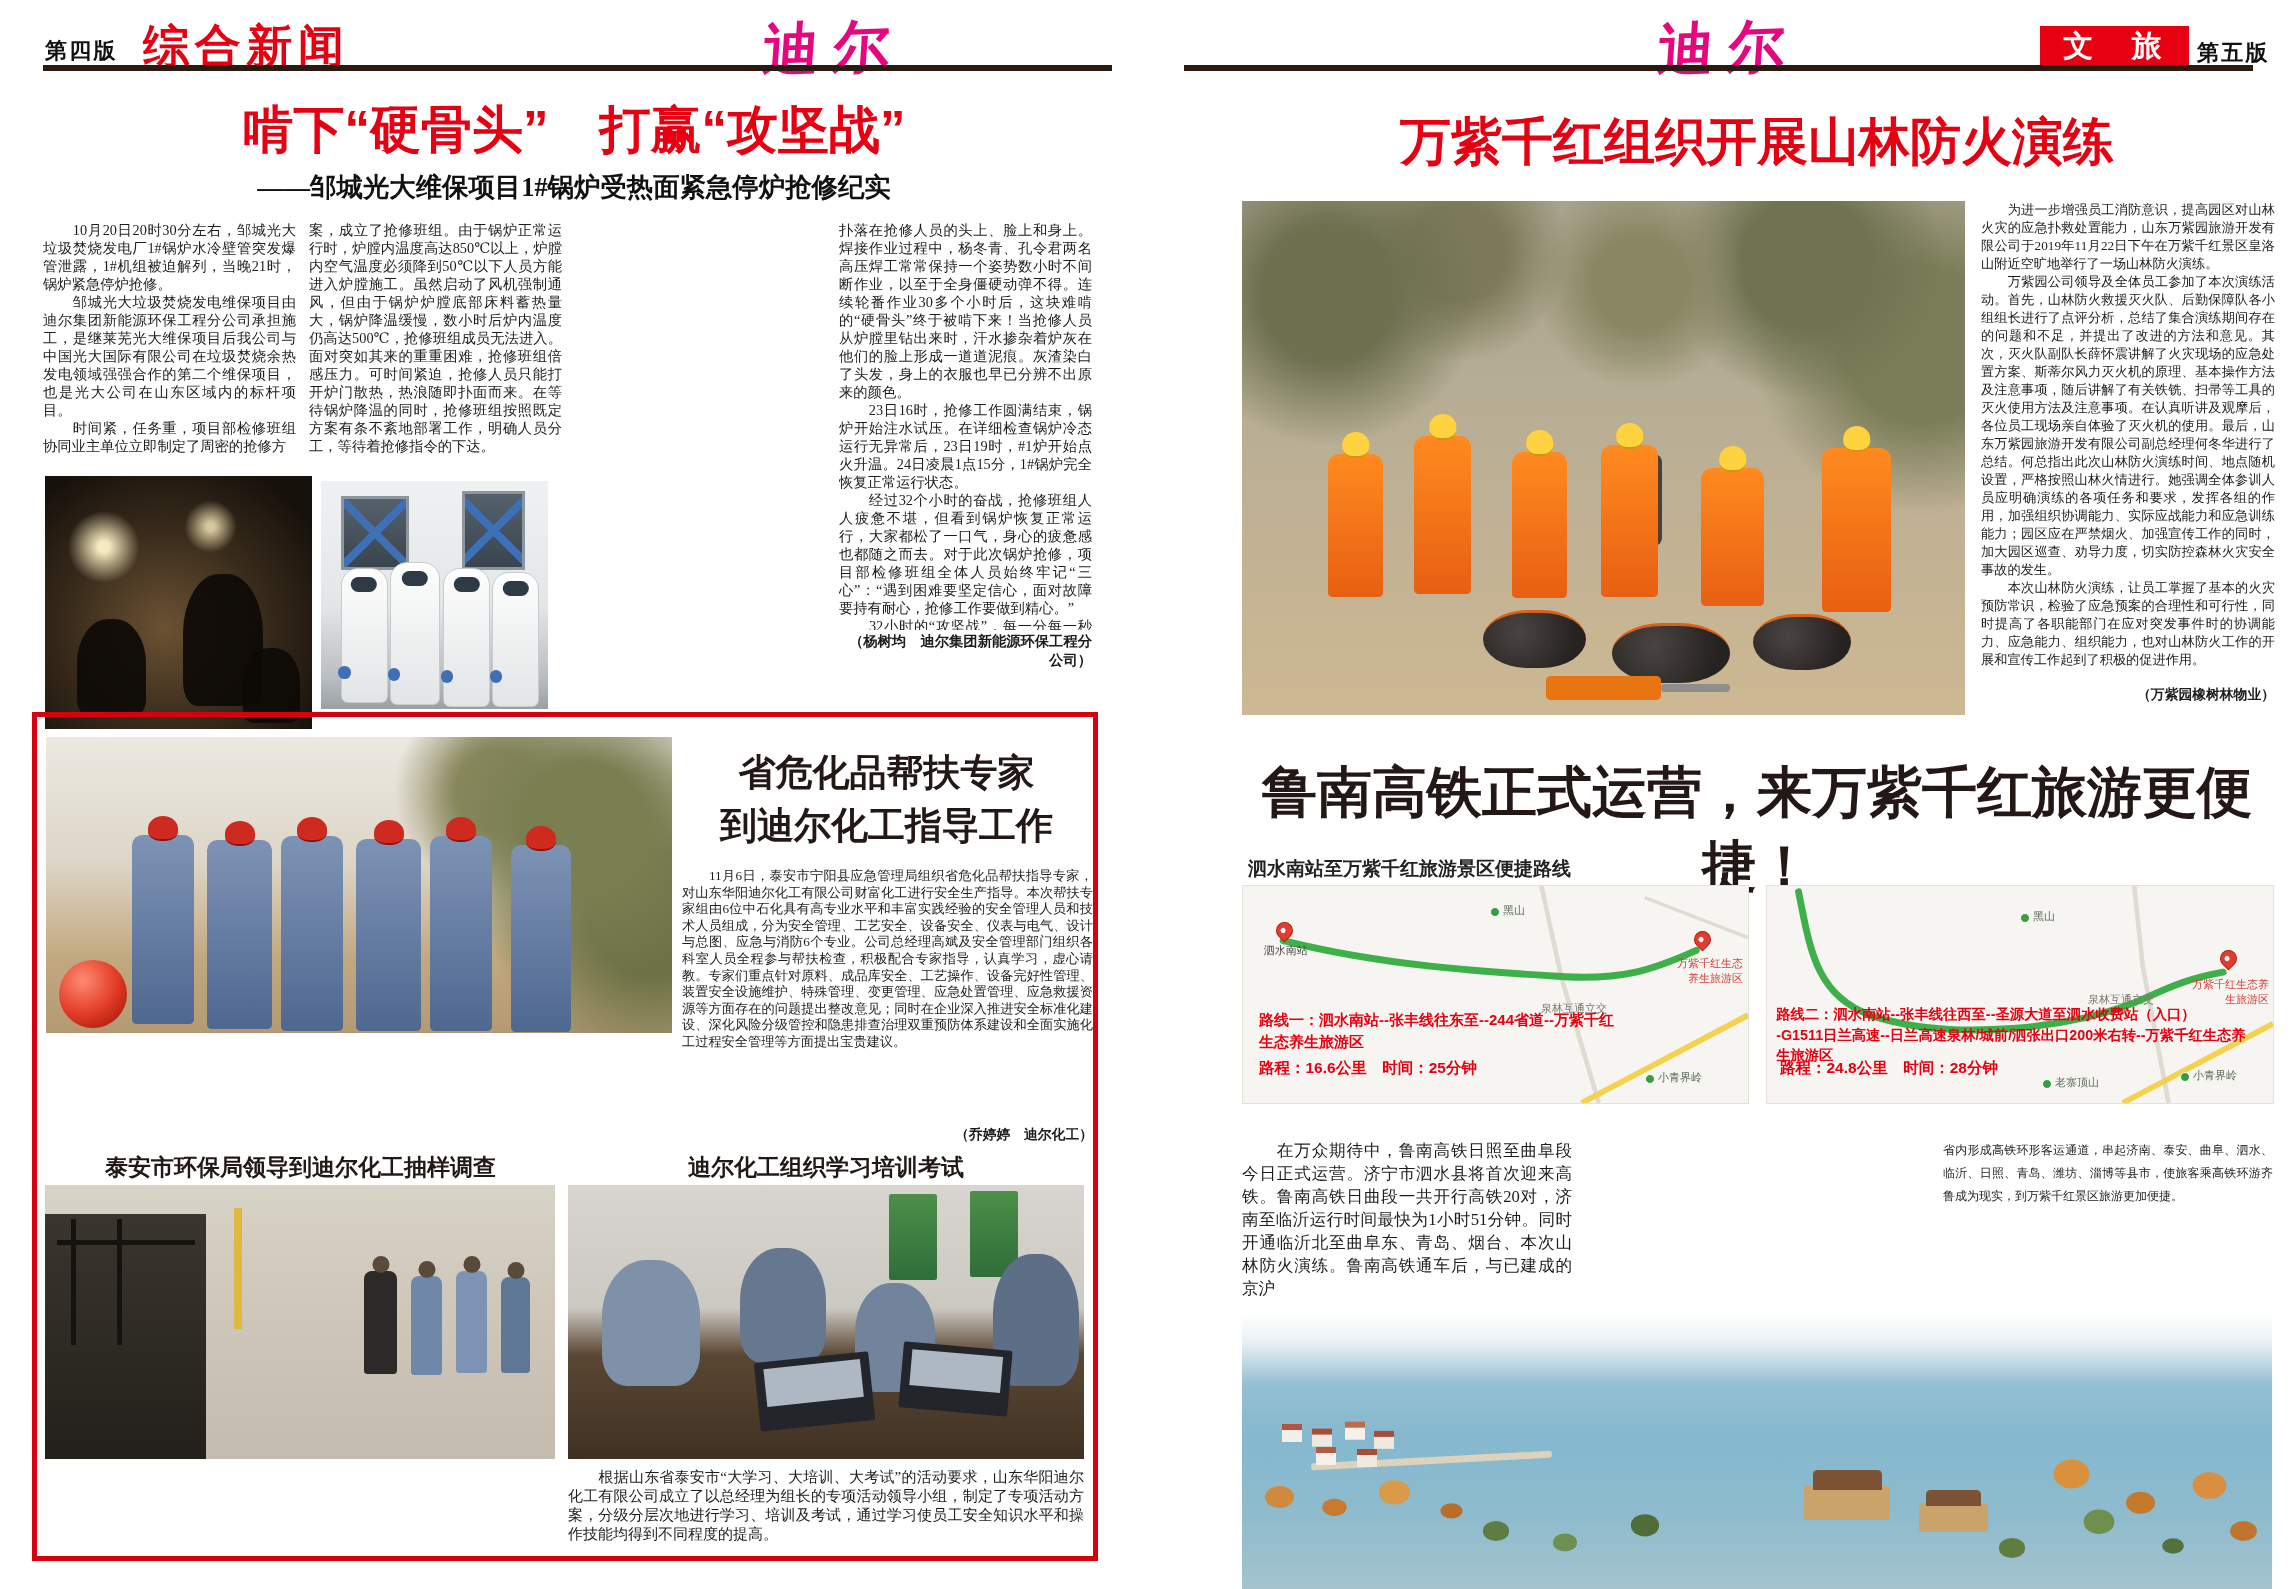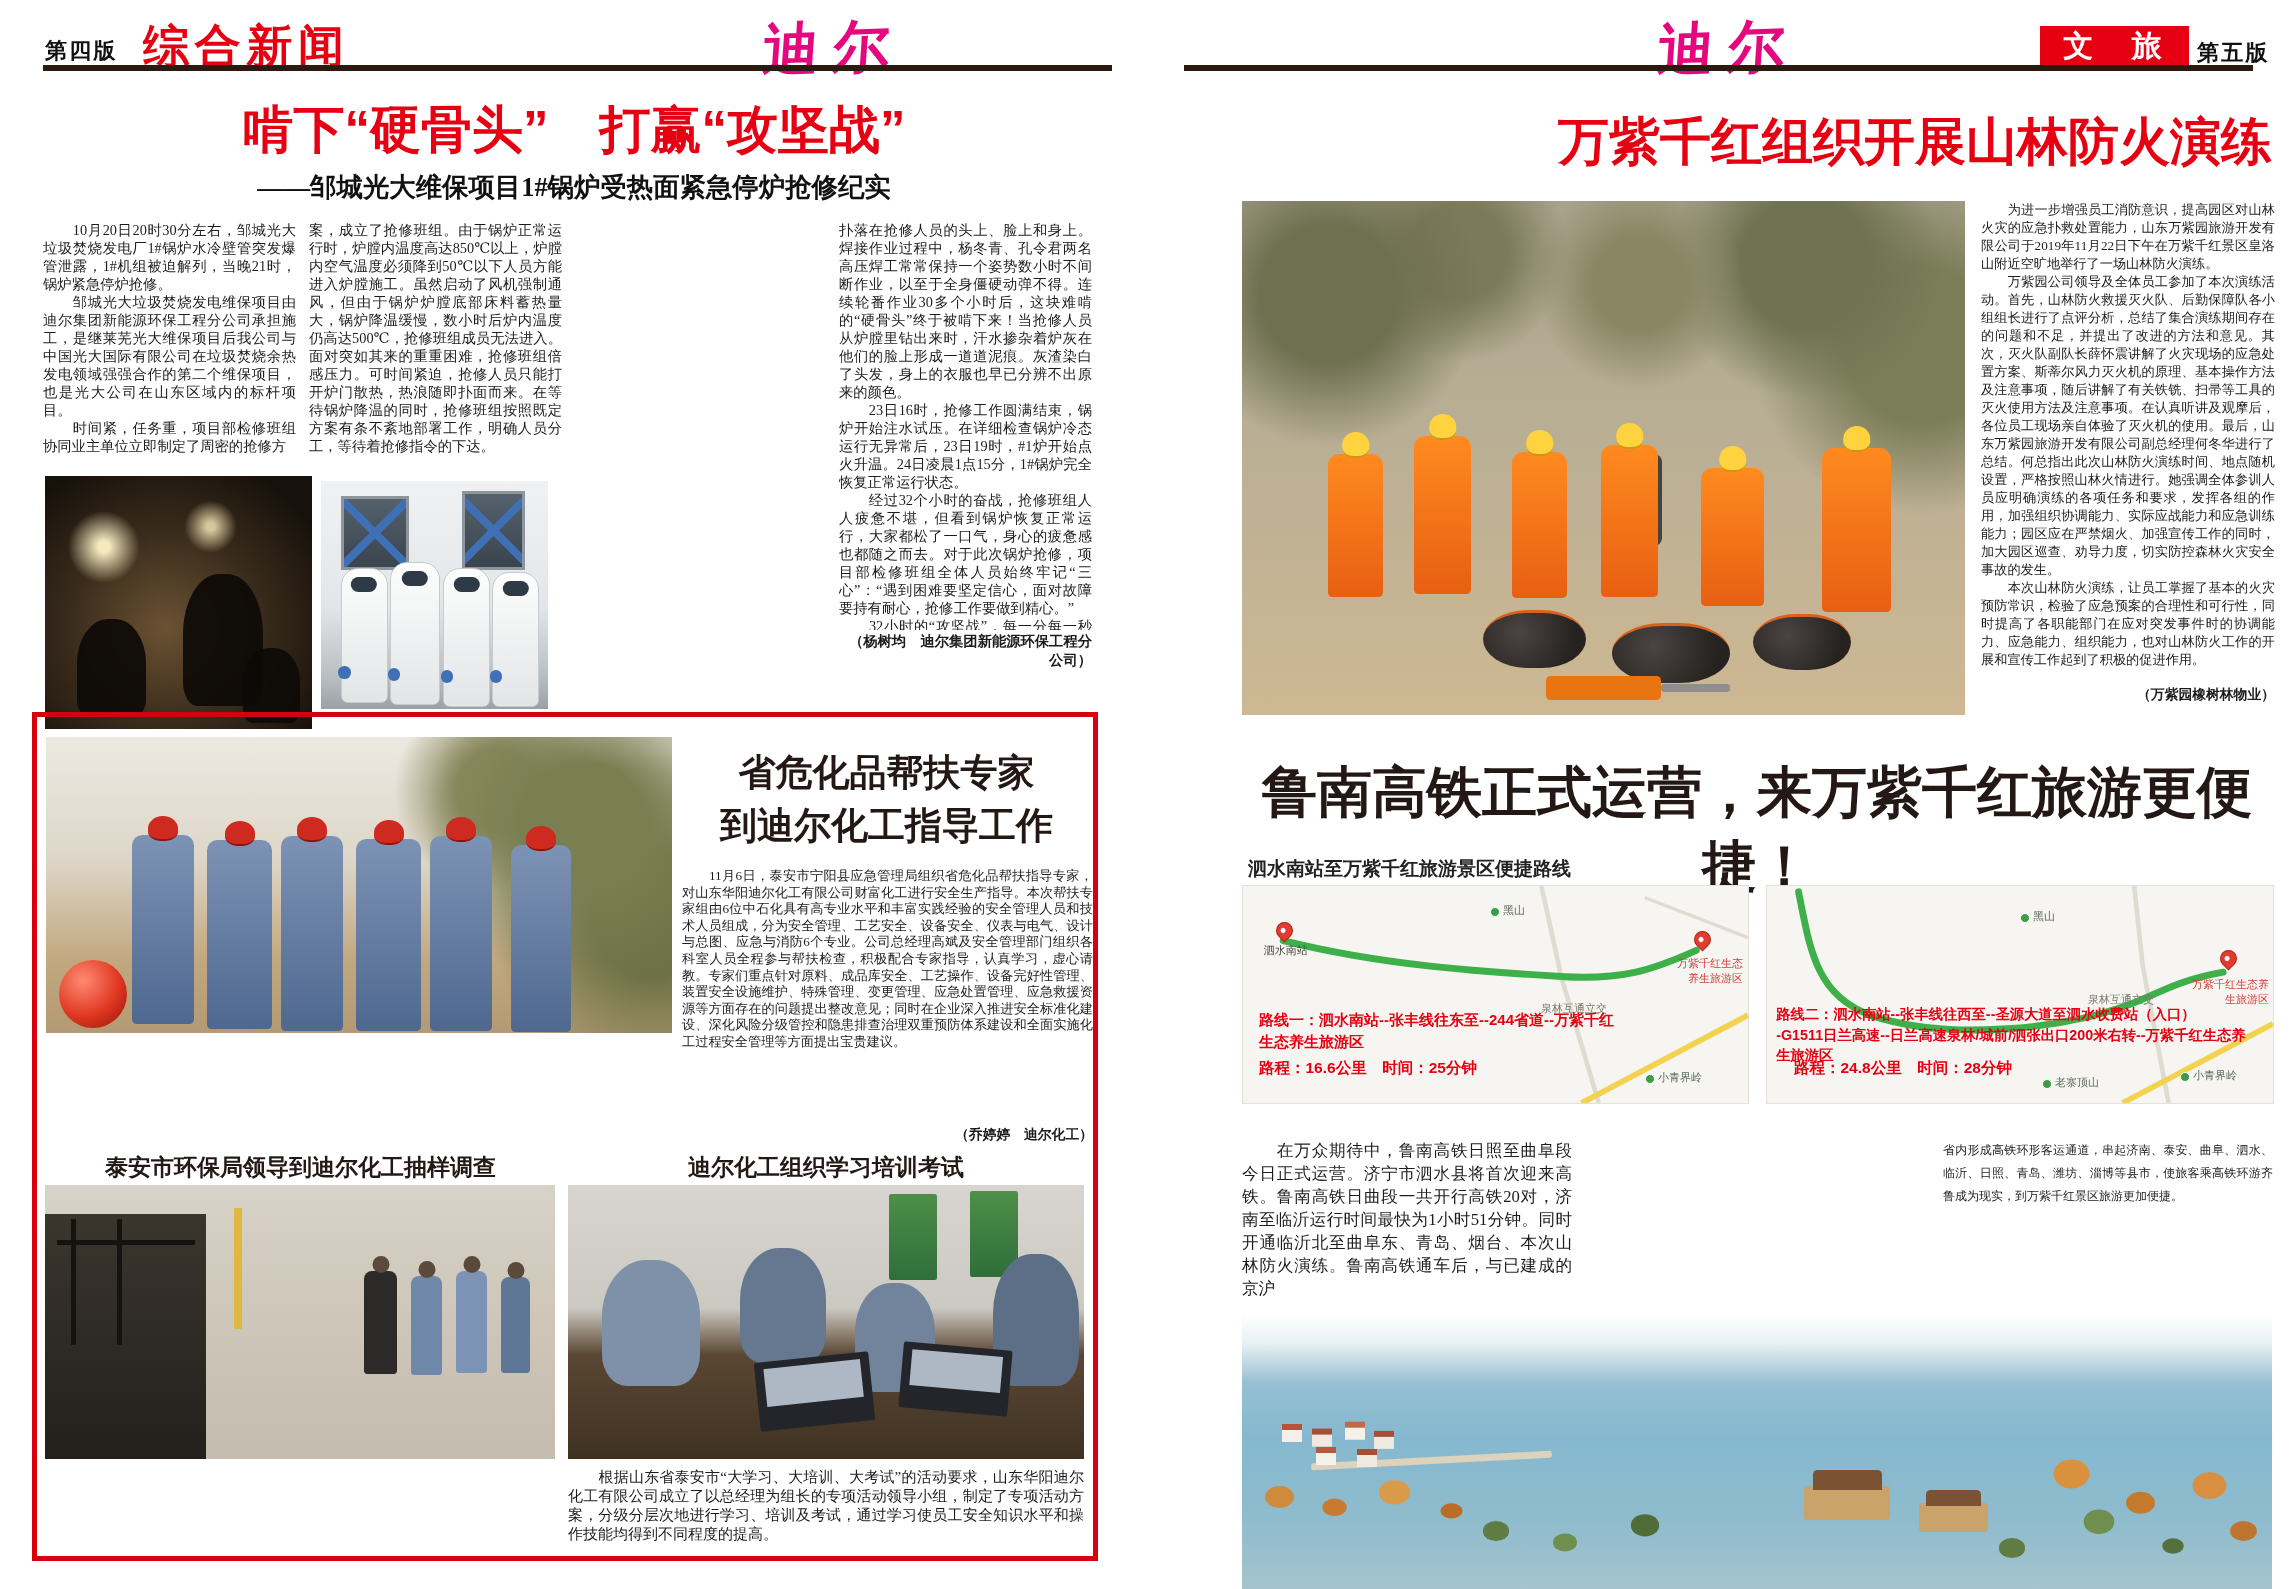--- a/index.html
+++ b/index.html
@@ -179,21 +179,21 @@
     <div class="laptop" style="left:189px;top:172px;width:115px;height:69px;transform:rotate(-6deg);"></div>
     <div class="laptop" style="left:333px;top:161px;width:109px;height:66px;transform:rotate(5deg);"></div>
   </div>
   <div class="abs bodycol" style="left:568px;top:1468px;width:516px;height:78px;font-size:15px;line-height:19px;">　　根据山东省泰安市“大学习、大培训、大考试”的活动要求，山东华阳迪尔化工有限公司成立了以总经理为组长的专项活动领导小组，制定了专项活动方案，分级分层次地进行学习、培训及考试，通过学习使员工安全知识水平和操作技能均得到不同程度的提高。</div>
 
   <div class="abs masthead" style="left:1658px;top:10.3px;">迪尔</div>
   <div class="sectionbox" style="left:2040px;top:26.4px;width:137px;height:41px;font-size:30px;padding-left:11.5px;">文 旅</div>
   <div class="abs edition" style="left:2197px;top:38px;">第五版</div>
   <div class="abs rule" style="left:1184px;top:65px;width:1069px;"></div>
 
-  <div class="abs headline-red" style="left:1242px;top:108px;width:1030px;font-size:51px;text-align:right;">万紫千红组织开展山林防火演练</div>
+  <div class="abs headline-red" style="left:1242px;top:108px;width:1030px;font-size:51px;">万紫千红组织开展山林防火演练</div>
 
   <div class="ph" id="photo5" style="left:1242px;top:201px;width:723px;height:514px;">
     <div class="bp" style="left:189px;top:247px;width:40px;height:92px;"></div>
     <div class="bp" style="left:379px;top:253px;width:41px;height:92px;"></div>
     <div class="ff" style="left:86px;top:253px;width:55px;height:143px;"></div>
     <div class="ff" style="left:172px;top:235px;width:57px;height:158px;"></div>
     <div class="ff" style="left:270px;top:251px;width:55px;height:146px;"></div>
     <div class="ff" style="left:359px;top:244px;width:57px;height:152px;"></div>
     <div class="ff" style="left:459px;top:267px;width:63px;height:138px;"></div>
     <div class="ff" style="left:580px;top:247px;width:69px;height:164px;"></div>
@@ -236,21 +236,21 @@
       <path d="M55,10 C75,110 85,190 180,225 C320,272 540,250 660,195 C710,172 740,160 795,150" stroke="#3db049" stroke-width="12" fill="none" stroke-linecap="round"></path>
     </svg>
     <div style="position:absolute;left:253px;top:23px;"><span class="poi-dot"></span><span class="poi-label">黑山</span></div>
     <div class="poi-label" style="position:absolute;left:321px;top:106px;color:#7a766c;">泉林互通立交</div>
     <div class="pin" style="position:absolute;left:453px;top:64px;"></div>
     <div class="poi-label red" style="position:absolute;left:425px;top:91px;width:77px;">万紫千红生态养生旅游区</div>
     <div style="position:absolute;left:413px;top:182px;"><span class="poi-dot"></span><span class="poi-label">小青界岭</span></div>
     <div style="position:absolute;left:275px;top:189px;"><span class="poi-dot"></span><span class="poi-label">老寨顶山</span></div>
     <div class="map-caption" style="position:absolute;left:9.2px;top:118px;width:476px;font-size:14.3px;line-height:20.7px;">路线二：泗水南站--张丰线往西至--圣源大道至泗水收费站（入口）
 -G1511日兰高速--日兰高速泉林/城前/泗张出口200米右转--万紫千红生态养生旅游区</div>
-    <div class="map-stats" style="position:absolute;left:27px;top:172px;">路程：24.8公里　时间：28分钟</div>
+    <div class="map-stats" style="position:absolute;left:13px;top:172px;">路程：24.8公里　时间：28分钟</div>
   </div>
 
   <div class="abs bodycol" style="left:1242px;top:1139px;width:330px;height:161px;font-size:16.6px;line-height:23px;">　　在万众期待中，鲁南高铁日照至曲阜段今日正式运营。济宁市泗水县将首次迎来高铁。鲁南高铁日曲段一共开行高铁20对，济南至临沂运行时间最快为1小时51分钟。同时开通临沂北至曲阜东、青岛、烟台、本次山林防火演练。鲁南高铁通车后，与已建成的京沪</div>
   <div class="abs bodycol" style="left:1943px;top:1139px;width:330px;height:161px;font-size:12px;line-height:23px;">省内形成高铁环形客运通道，串起济南、泰安、曲阜、泗水、临沂、日照、青岛、潍坊、淄博等县市，使旅客乘高铁环游齐鲁成为现实，到万紫千红景区旅游更加便捷。</div>
 
   <div class="ph" id="photo6" style="left:1242px;top:1314px;width:1030px;height:275px;">
     <div class="p6fade"></div>
     <div class="bridge" style="left:69px;top:143px;width:241px;height:6.9px;transform:rotate(-3deg);"></div>
     <div class="tset" style="left:23px;top:172px;width:29px;height:22px;background:#d08a3c;
          box-shadow:55px 10.3px 0 -2.3px #c97a2e, 115px -4.6px 0 1.1px #da9a4a, 172px 13.8px 0 -3.4px #b96d28,

